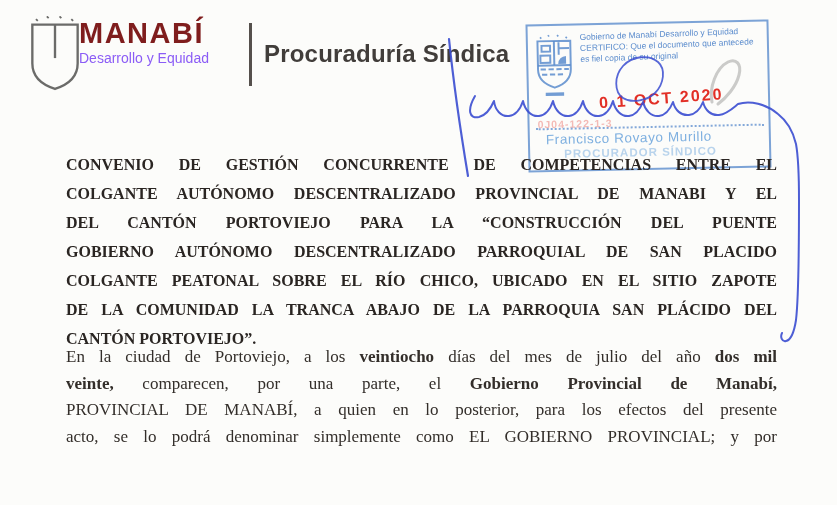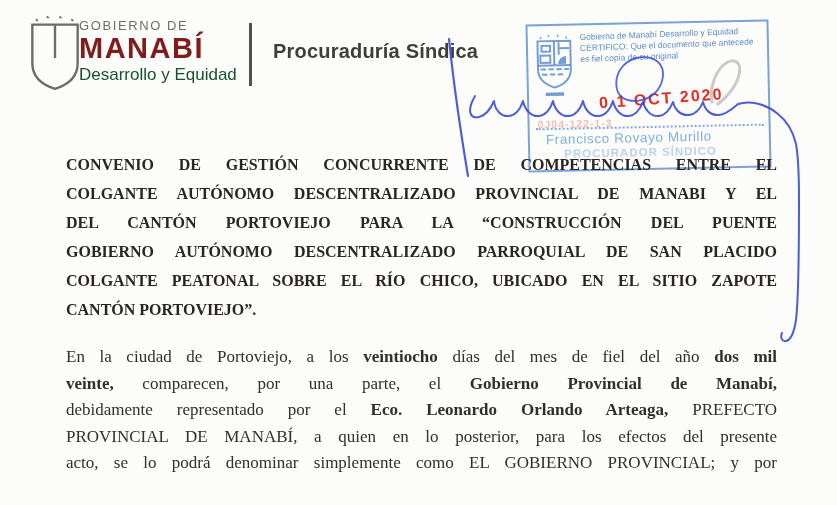--- a/index.html
+++ b/index.html
@@ -6,24 +6,24 @@
   html,body { background:#e8e8e8; }
   .page {
     position:relative; width:837px; height:505px; overflow:hidden;
     background:#fcfcfa; font-family:"Liberation Serif", serif; color:#332e2a;
   }
   
   .hdr-logo { position:absolute; left:26px; top:16px; }
   .org-text { position:absolute; left:79px; top:18px; font-family:"Liberation Sans", sans-serif; }
   .org-small { font-size:13px; letter-spacing:1.6px; color:#6e6e6e; font-weight:500; }
   .org-name  { font-size:29px; font-weight:bold; letter-spacing:1.5px; color:#7f1d1d; line-height:31px; }
-  .org-tagline { font-size:17px; color:#14532d; margin-top:1px; }
+  .org-tagline { font-size:14px; color:#8b5cf6; margin-top:1px; }
   .hdr-divider { position:absolute; left:249px; top:23px; width:2.5px; height:63px; background:#55504c; }
-  .dept-title { position:absolute; left:273px; top:40px; font-family:"Liberation Sans", sans-serif;
-    font-size:20px; font-weight:bold; color:#413d3a; letter-spacing:.2px; }
+  .dept-title { position:absolute; left:264px; top:40px; font-family:"Liberation Sans", sans-serif;
+    font-size:24px; font-weight:bold; color:#413d3a; letter-spacing:.2px; }
   
   .stamp { position:absolute; left:527px; top:22px; width:243px; height:148px;
     border:2px solid rgba(91,140,205,.8); transform:rotate(-1.2deg); z-index:1;
     font-family:"Liberation Sans", sans-serif; }
   .stamp-shield { position:absolute; left:5px; top:7px; }
   .stamp-cert { position:absolute; left:52px; top:5px; width:188px; font-size:8.5px;
     line-height:11px; color:#5b8ccd; transform:rotate(-1deg); }
   .stamp-date { position:absolute; left:70px; top:66px; font-size:16px; font-weight:bold;
     color:#e22f26; letter-spacing:2px; transform:rotate(-3deg); white-space:nowrap; }
   .stamp-code { position:absolute; left:8px; top:92px; font-size:10.5px; font-weight:bold;
@@ -64,21 +64,20 @@
       <path d="M13,36 h5 M20,36 h4"></path>
       <path d="M38,44 A12,12 0 0 1 50,32 L50,44 Z" fill="#6b6b69" stroke="none"></path>
       <path d="M11,52 h8 M23,52 h8 M35,52 h8 M47,52 h7"></path>
       <path d="M13,60 h8 M25,60 h8 M37,60 h8"></path>
       <path d="M18,90 h28" stroke-width="4"></path>
     </path>
       </svg>
   </div>
 
   <div class="org-text">
-    <div class="org-small">GOBIERNO DE</div>
     <div class="org-name">MANABÍ</div>
     <div class="org-tagline">Desarrollo y Equidad</div>
   </div>
   <div class="hdr-divider"></div>
   <div class="dept-title">Procuraduría Síndica</div>
 
   <div class="stamp">
     <div class="stamp-shield">
       <svg width="42" height="66" viewBox="0 0 64 94" fill="none" stroke="rgba(91,140,205,.85)" stroke-width="3">
         <path d="M11,3 l2,2 M23,0 l2,2 M37,0 l2,2 M50,3 l2,2" stroke-width="2.4"></path>
@@ -105,27 +104,27 @@
     <div class="stamp-name">Francisco Rovayo Murillo</div>
     <div class="stamp-role">PROCURADOR SÍNDICO</div>
   </div>
 
   <div class="doc-title">
     <div class="tl">CONVENIO DE GESTIÓN CONCURRENTE DE COMPETENCIAS ENTRE EL</div>
     <div class="tl">COLGANTE AUTÓNOMO DESCENTRALIZADO PROVINCIAL DE MANABI Y EL</div>
     <div class="tl">DEL CANTÓN PORTOVIEJO PARA LA “CONSTRUCCIÓN DEL PUENTE</div>
     <div class="tl">GOBIERNO AUTÓNOMO DESCENTRALIZADO PARROQUIAL DE SAN PLACIDO</div>
     <div class="tl">COLGANTE PEATONAL SOBRE EL RÍO CHICO, UBICADO EN EL SITIO ZAPOTE</div>
+    <div class="tl">DE LA COMUNIDAD LA TRANCA ABAJO DE LA PARROQUIA SAN PLÁCIDO DEL</div>
     <div class="tl last-line">CANTÓN PORTOVIEJO”.</div>
   </div>
 
   <div class="doc-body">
-    <div class="bl"><span>En la ciudad de Portoviejo, a los </span><span class="b">veintiocho</span><span> días del mes de fiel del año </span><span class="b">dos mil</span></div>
+    <div class="bl"><span>En la ciudad de Portoviejo, a los </span><span class="b">veintiocho</span><span> días del mes de julio del año </span><span class="b">dos mil</span></div>
     <div class="bl"><span class="b">veinte,</span><span> comparecen, por una parte, el </span><span class="b">Gobierno Provincial de Manabí,</span></div>
-    <div class="bl"><span>debidamente representado por el </span><span class="b">Eco. Leonardo Orlando Arteaga,</span><span> PREFECTO</span></div>
     <div class="bl"><span>PROVINCIAL DE MANABÍ, a quien en lo posterior, para los efectos del presente</span></div>
     <div class="bl"><span>acto, se lo podrá denominar simplemente como EL GOBIERNO PROVINCIAL; y por</span></div>
     <div class="bl"></div>
   </div>
 
   <svg class="ink-overlay" viewBox="0 0 837 505" fill="none" stroke-linecap="round" stroke-linejoin="round">
 
     <path d="M712,102 C709,88 716,68 728,62 C736,58 742,64 739,75 C736,87 726,98 718,104" stroke="#9a9a98" stroke-width="3" opacity=".5"></path>
 
     <path d="M449,39 C452,68 459,122 468,176" stroke="#3a4cd0" stroke-width="2.2" opacity=".9"></path>

